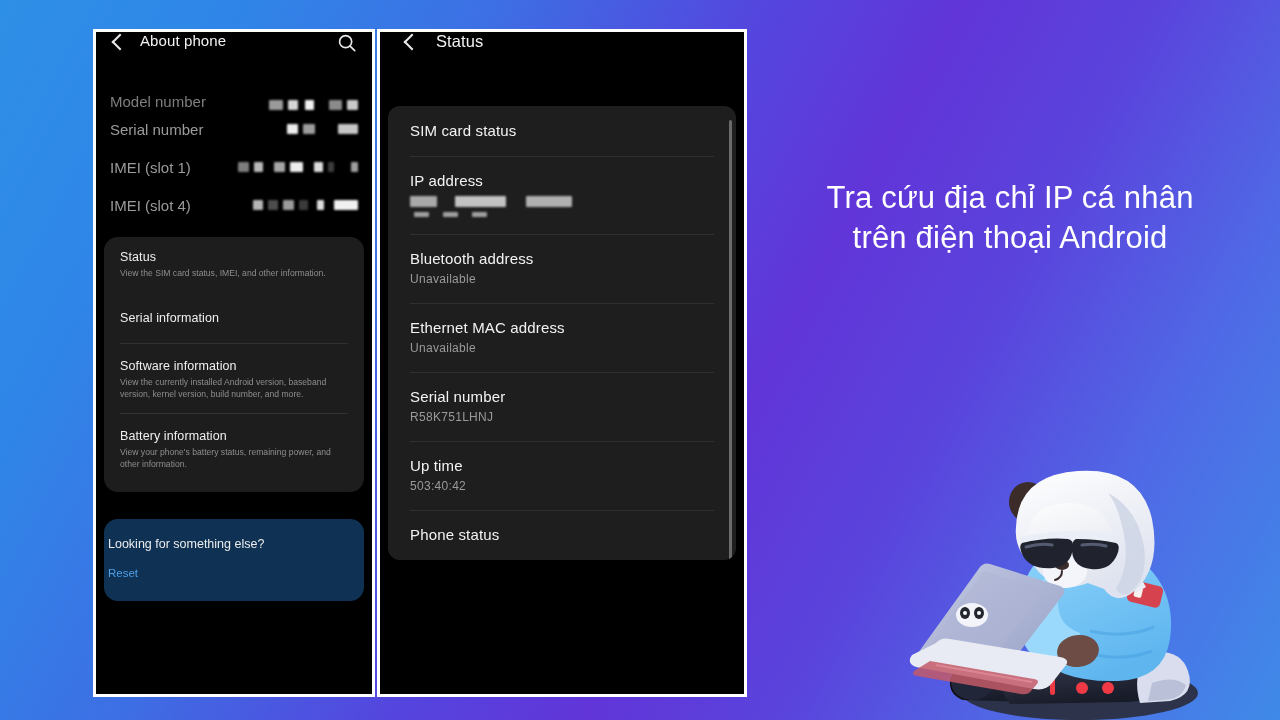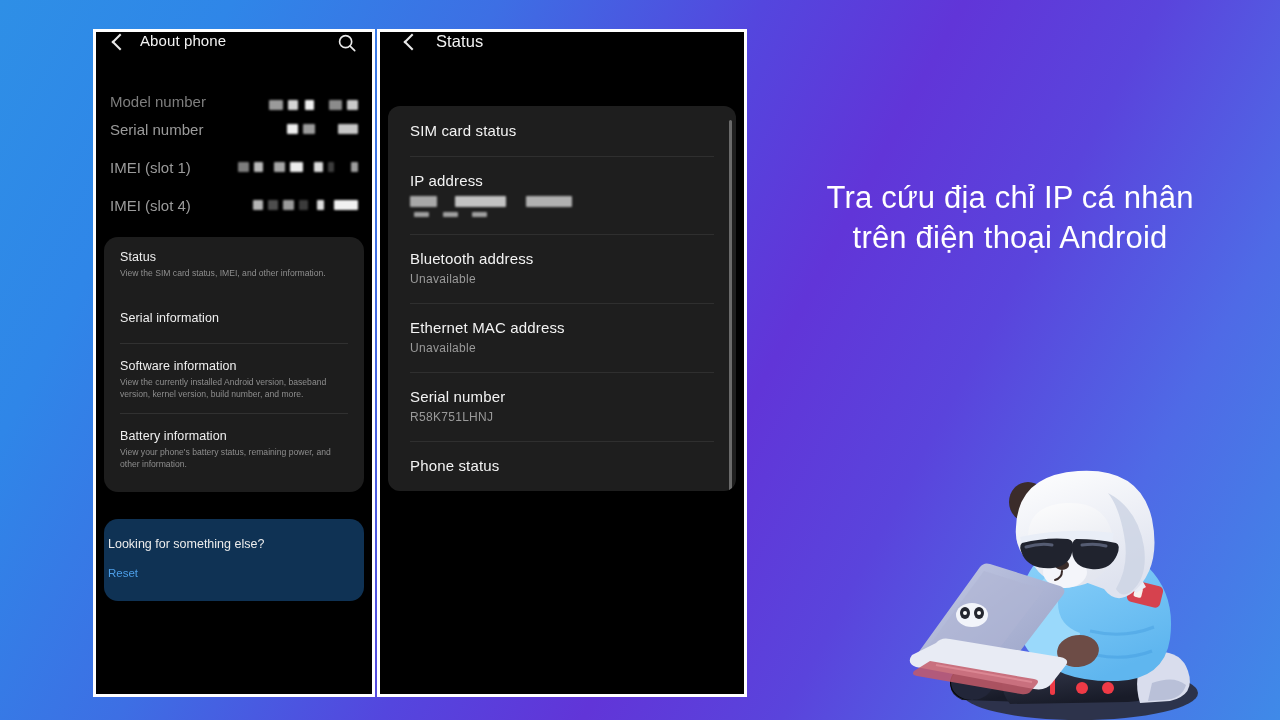--- a/index.html
+++ b/index.html
@@ -257,20 +257,24 @@
         <div class="r-item">
           <div class="r-title">Ethernet MAC address</div>
           <div class="r-value">Unavailable</div>
         </div>
 
         <div class="r-item">
           <div class="r-title">Serial number</div>
           <div class="r-value">R58K751LHNJ</div>
         </div>
 
+        <div class="r-item">
+          <div class="r-title">Up time</div>
+          <div class="r-value">503:40:42</div>
+        </div>
 
         <div class="r-item">
           <div class="r-title">Phone status</div>
         </div>
 
         <div class="scrollbar"></div>
       </div>
 
     </div>
   </div>

